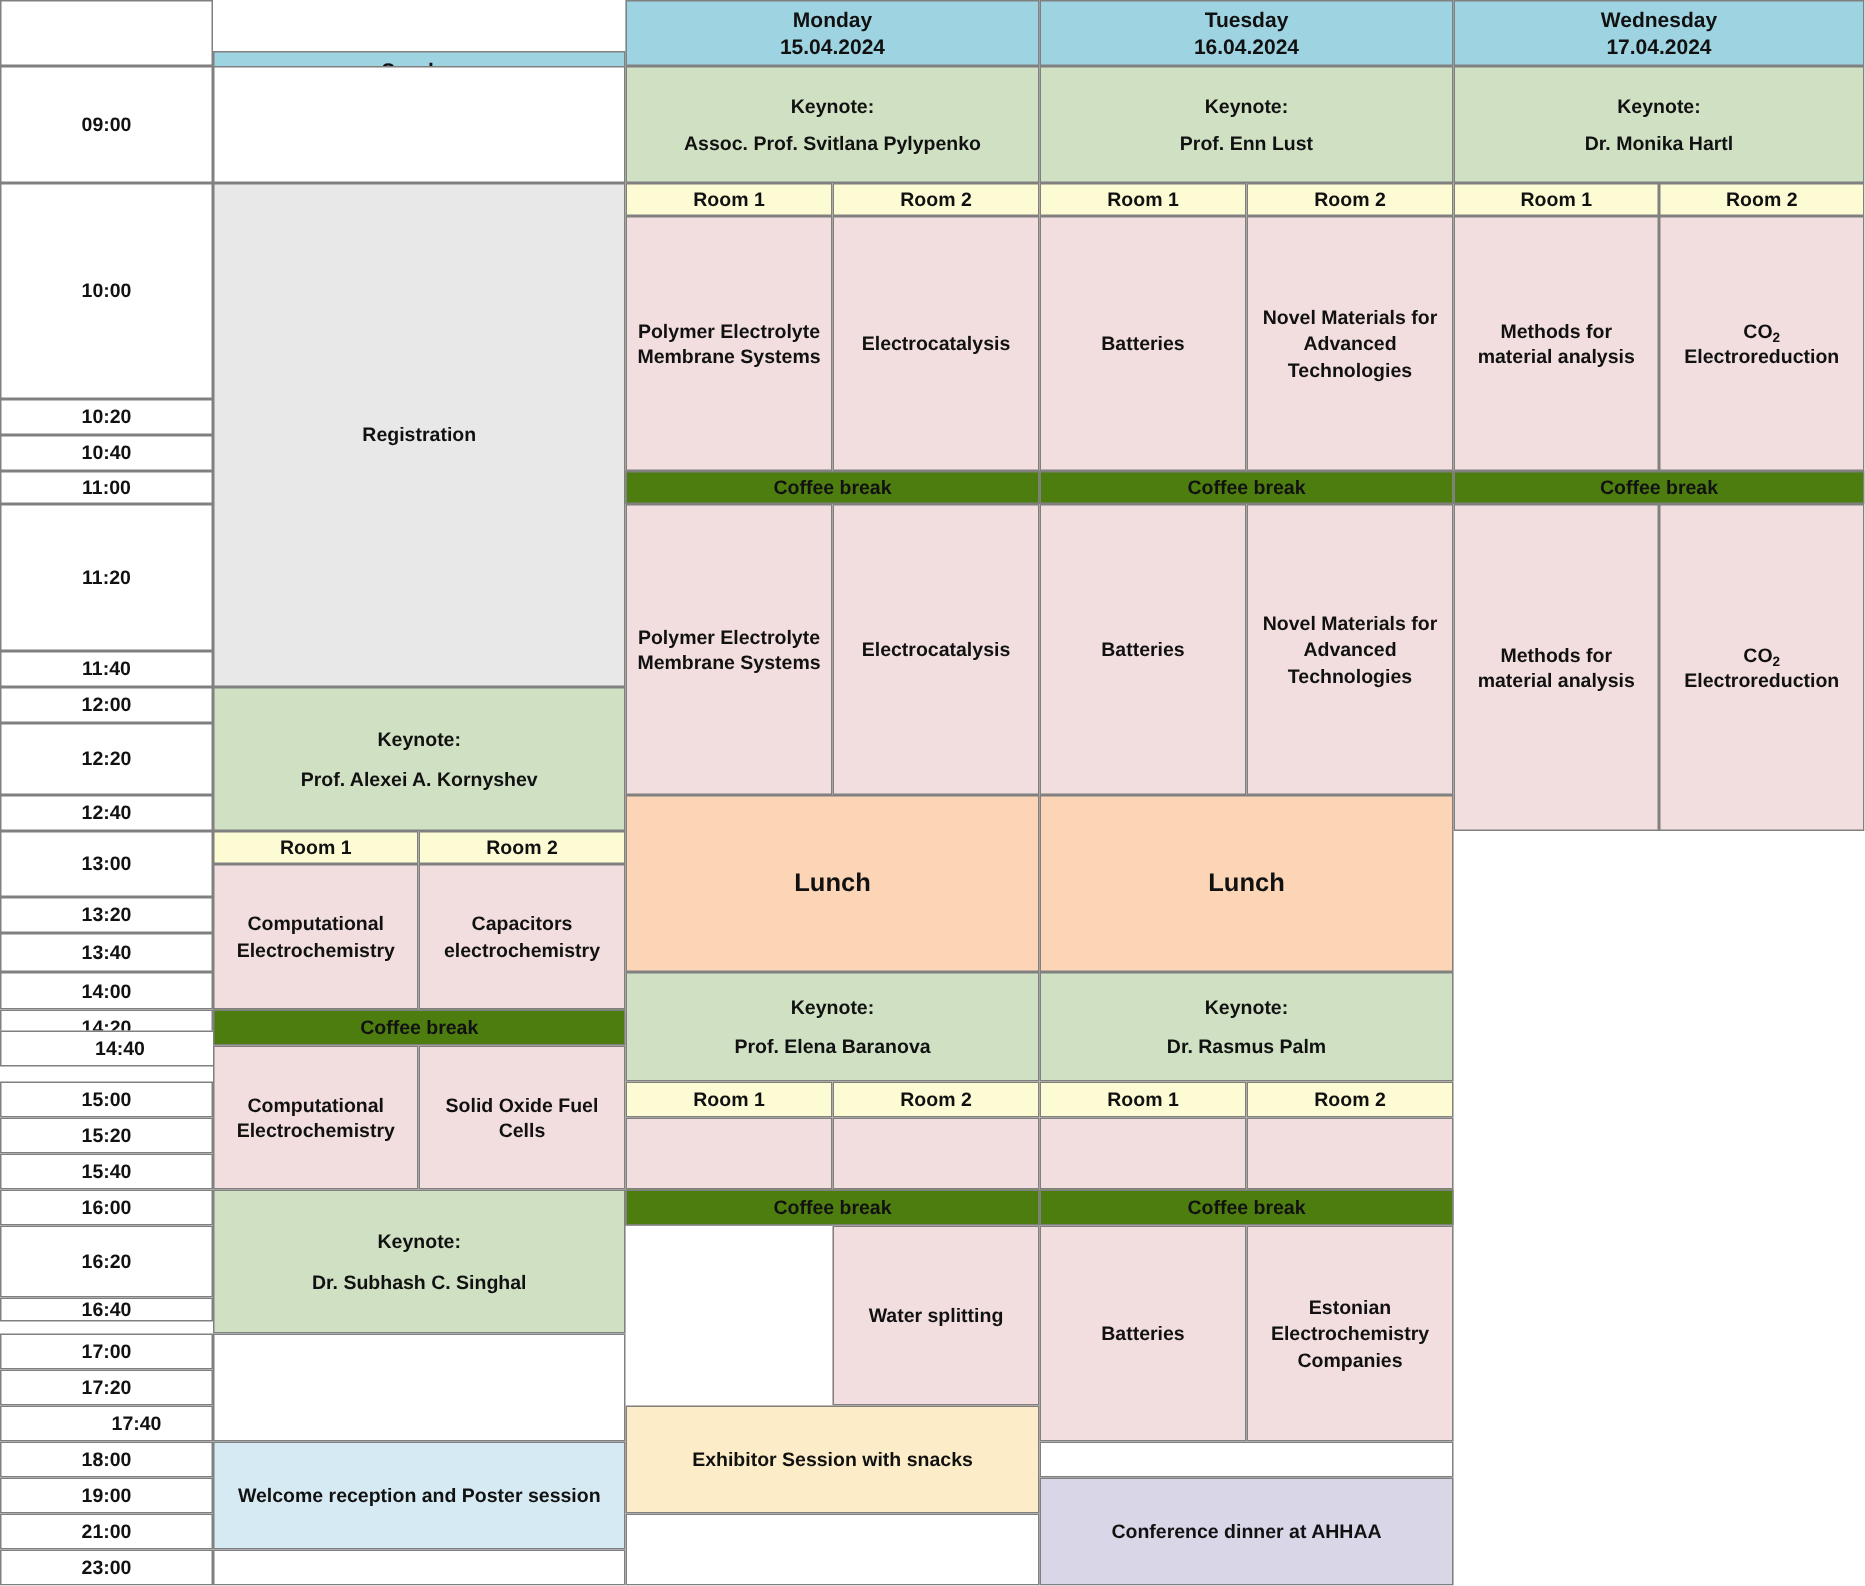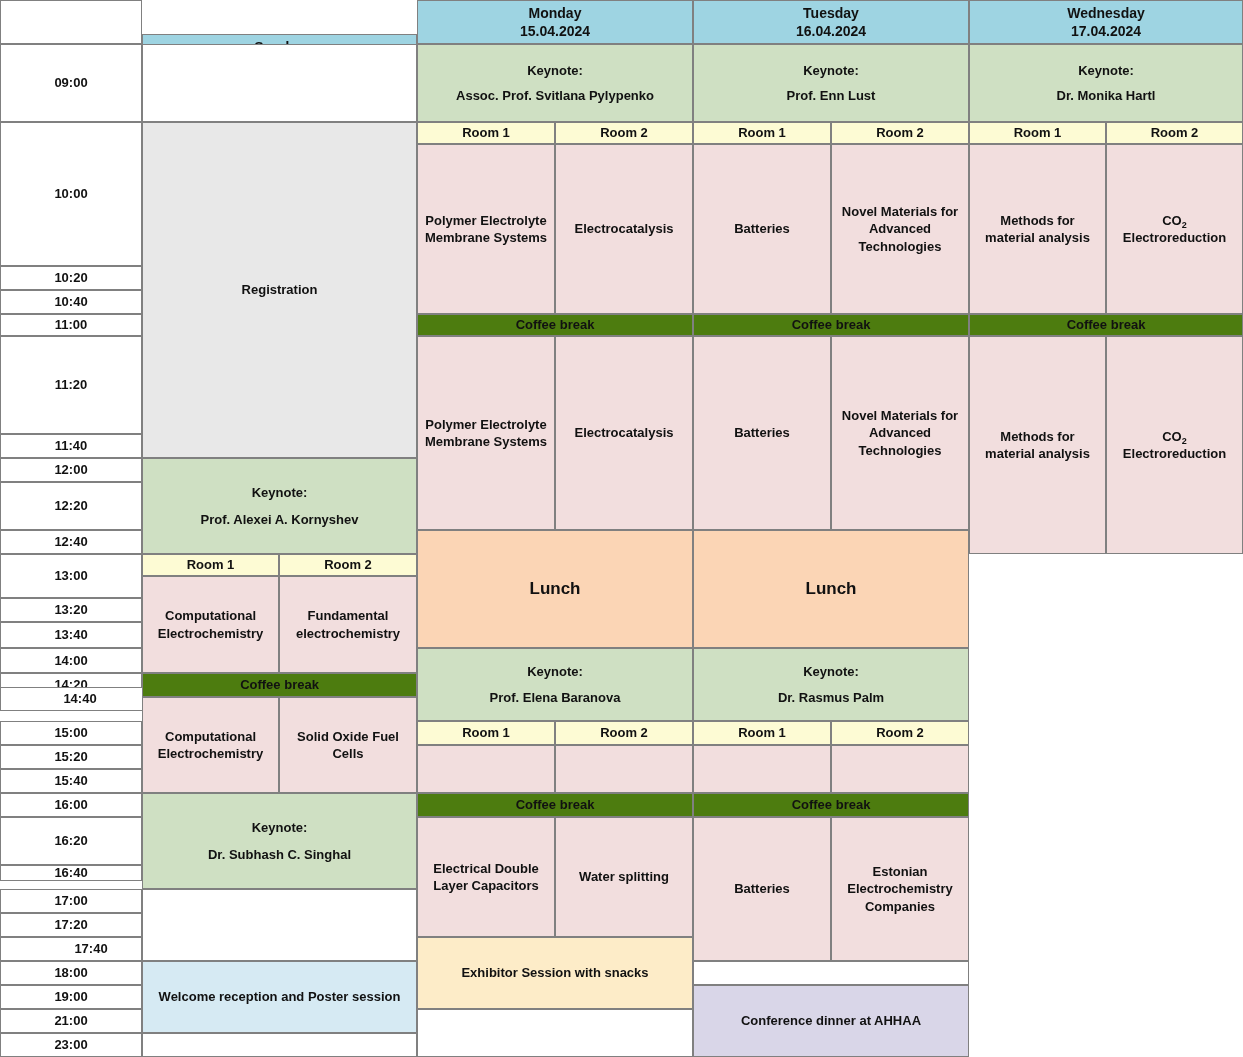--- a/index.html
+++ b/index.html
@@ -82,21 +82,21 @@
 
   <div class="cell keynote two-line" style="left:142px;top:458px;width:275px;height:96px;">
     <span style="margin-bottom:10px;">Keynote:</span>
     <span>Prof. Alexei A. Kornyshev</span>
   </div>
 
   <div class="cell room" style="left:142px;top:554px;width:137px;height:22px;">Room 1</div>
   <div class="cell room" style="left:279px;top:554px;width:138px;height:22px;">Room 2</div>
 
   <div class="cell session" style="left:142px;top:576px;width:137px;height:97px;">Computational Electrochemistry</div>
-  <div class="cell session" style="left:279px;top:576px;width:138px;height:97px;">Fundamental electrochemistry</div>
+  <div class="cell session" style="left:279px;top:576px;width:138px;height:97px;">Capacitors electrochemistry</div>
 
   <div class="cell coffee" style="left:142px;top:673px;width:275px;height:24px;">Coffee break</div>
 
   <div class="cell session" style="left:142px;top:697px;width:137px;height:96px;">Computational Electrochemistry</div>
   <div class="cell session" style="left:279px;top:697px;width:138px;height:96px;">Solid Oxide Fuel Cells</div>
 
   <div class="cell keynote two-line" style="left:142px;top:793px;width:275px;height:96px;">
     <span style="margin-bottom:10px;">Keynote:</span>
     <span>Dr. Subhash C. Singhal</span>
   </div>
@@ -128,21 +128,20 @@
   </div>
 
   <div class="cell room" style="left:417px;top:721px;width:138px;height:24px;">Room 1</div>
   <div class="cell room" style="left:555px;top:721px;width:138px;height:24px;">Room 2</div>
 
   <div class="cell session" style="left:417px;top:745px;width:138px;height:48px;"></div>
   <div class="cell session" style="left:555px;top:745px;width:138px;height:48px;"></div>
 
   <div class="cell coffee" style="left:417px;top:793px;width:276px;height:24px;">Coffee break</div>
 
-  <div class="cell session" style="left:417px;top:817px;width:138px;height:120px;">Electrical Double Layer Capacitors</div>
   <div class="cell session" style="left:555px;top:817px;width:138px;height:120px;">Water splitting</div>
 
   <div class="cell exhibitor" style="left:417px;top:937px;width:276px;height:72px;">Exhibitor Session with snacks</div>
   <div class="cell blank" style="left:417px;top:1009px;width:276px;height:48px;"></div>
 
   <div class="cell keynote two-line" style="left:693px;top:44px;width:276px;height:78px;">
     <span style="margin-bottom:8px;">Keynote:</span>
     <span>Prof. Enn Lust</span>
   </div>
   <div class="cell room" style="left:693px;top:122px;width:138px;height:22px;">Room 1</div>

